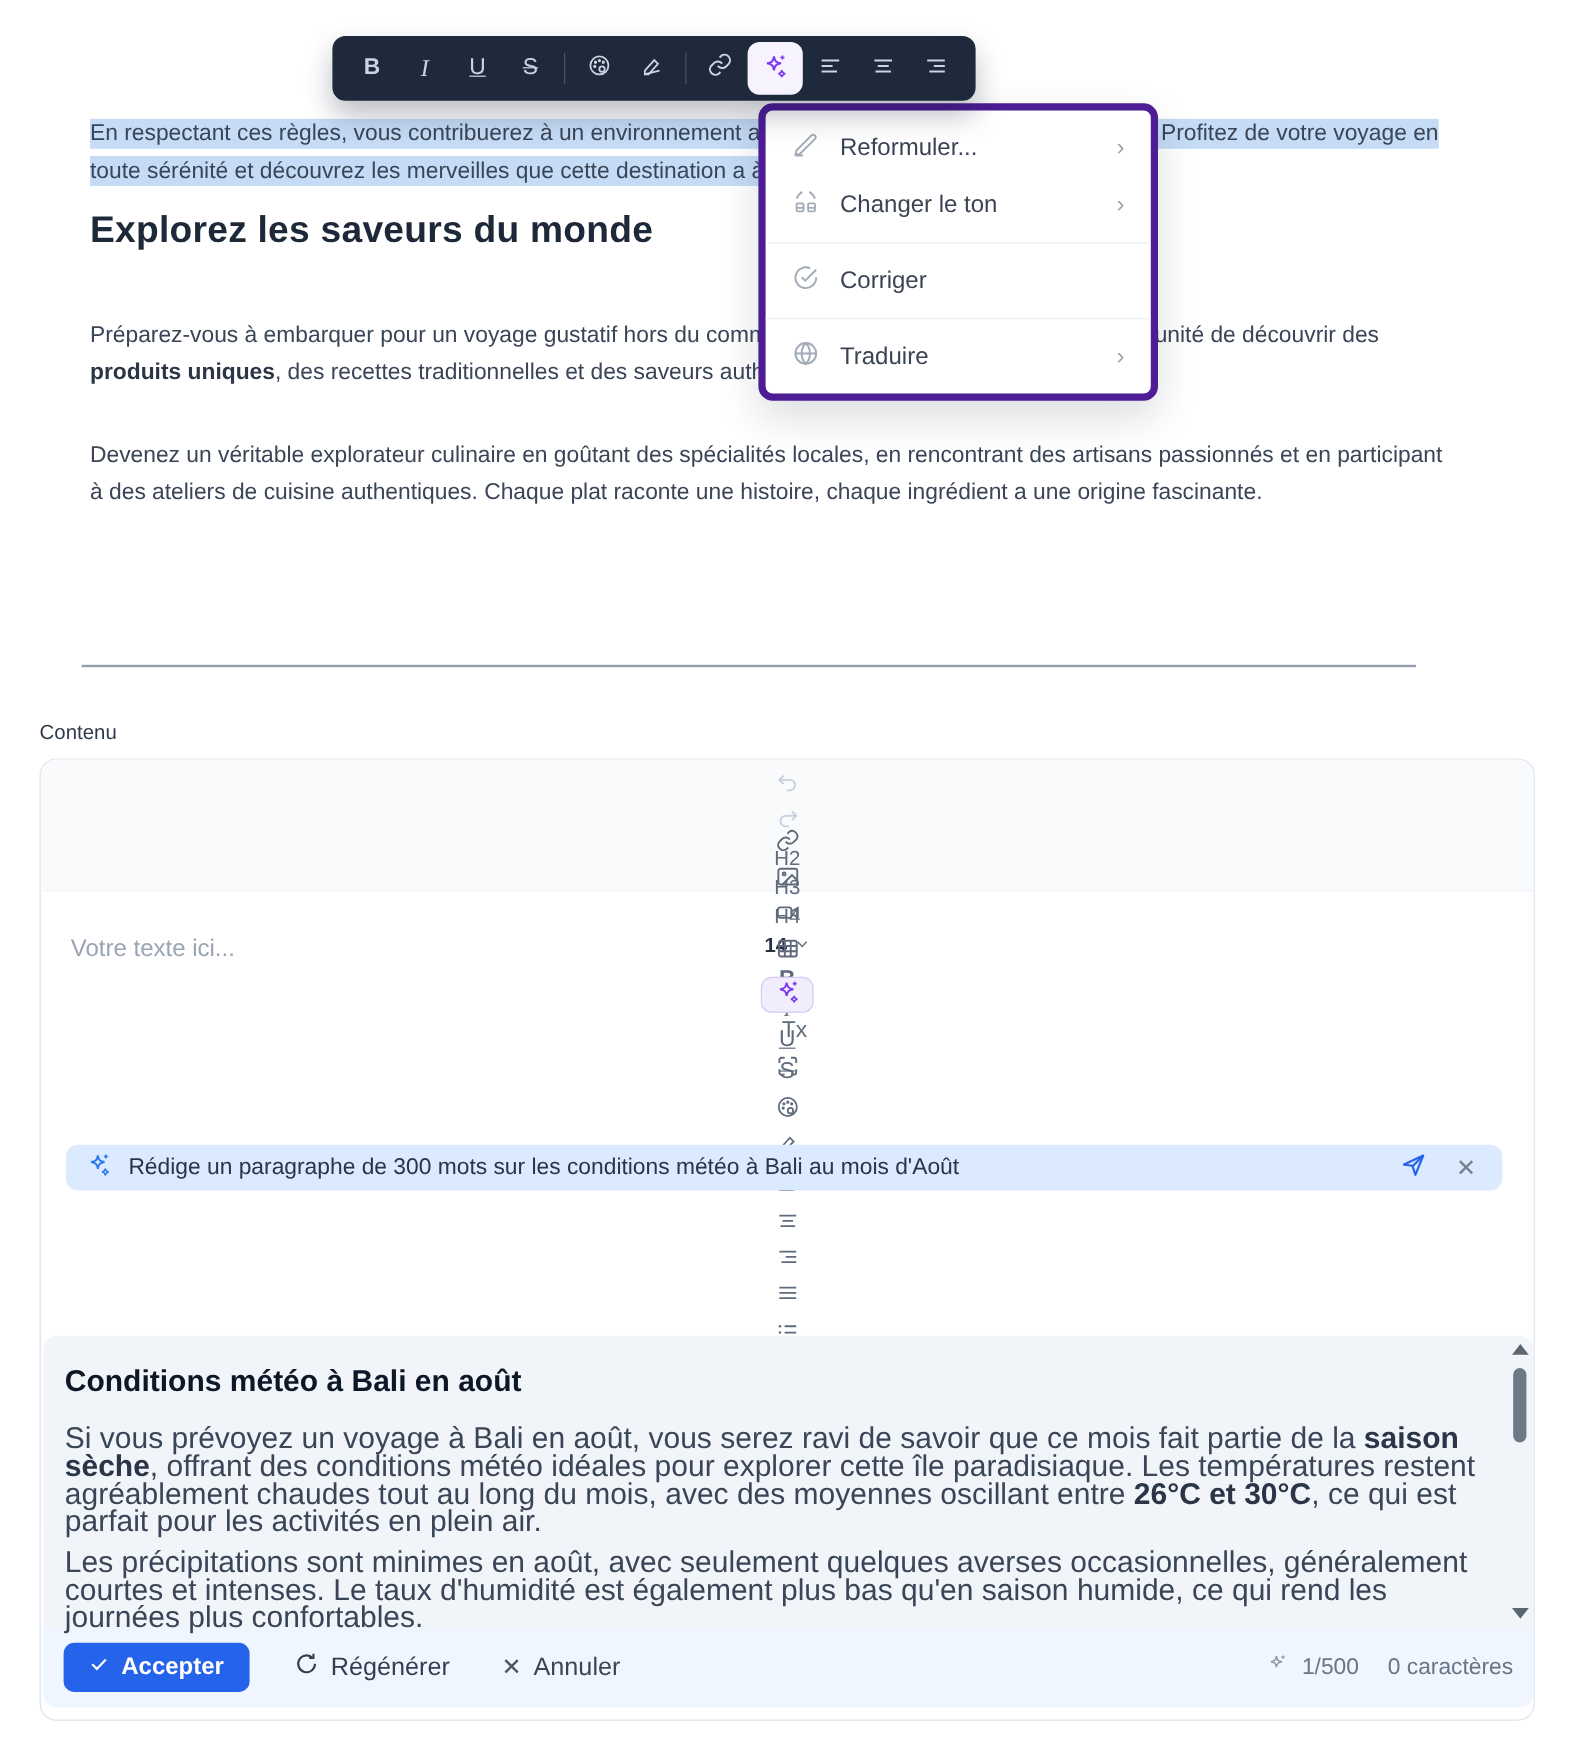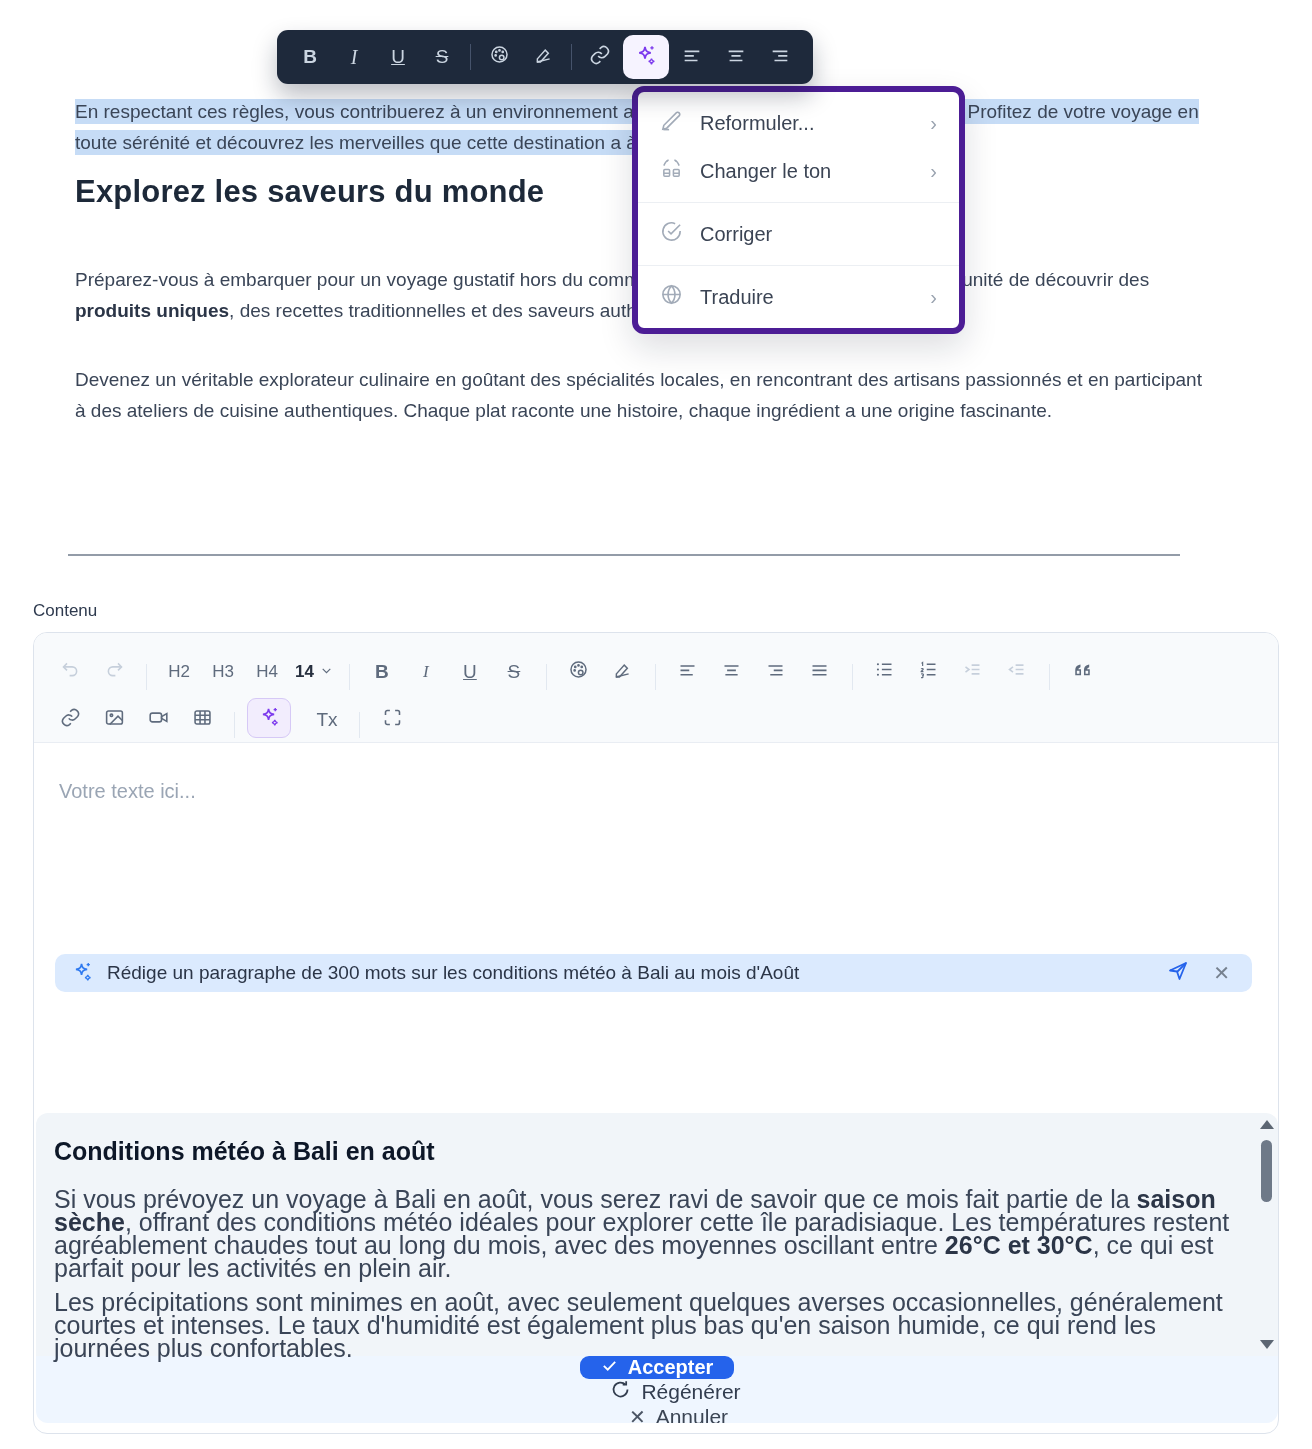--- a/index.html
+++ b/index.html
@@ -37,21 +37,21 @@
     font-size:20px; color:#3b4454; }
   .menu-item svg { stroke:#a2abb8; flex:none; }
   .menu-chev { margin-left:auto; color:#9aa3b0; font-size:20px; }
   .menu-sep { height:1px; background:#eceff3; margin:7px 0; }
 
   
   .contenu-label { position:absolute; left:33px; top:601px; font-size:17px; color:#2e3a4e; }
   .editor { position:absolute; left:33px; top:632px; width:1246px; height:802px;
     background:#ffffff; border:1px solid #dde3ec; border-radius:14px; }
   .etb { background:#f8fafc; border-bottom:1px solid #e9edf3; border-radius:13px 13px 0 0; padding:9px 16px 4px; }
-  .etb-row { display:flex; align-items:flex-end; gap:4px; height:48px; }
+  .etb-row { display:flex; align-items:center; gap:4px; height:48px;flex-direction:column; }
   .etb-btn { min-width:40px; height:36px; padding:0 4px; display:flex; align-items:center; justify-content:center;
     color:#5f6b7d; font-size:17px; border-radius:7px; background:transparent; border:none; }
   .etb-btn svg { stroke:#5f6b7d; }
   .etb-btn.dim { color:#c6cfdb; } .etb-btn.dim svg { stroke:#c6cfdb; }
   .etb-sep { width:1px; height:26px; background:#e2e8f0; margin:0 8px; }
   .etb-ai { background:#f2edfd; border:1px solid #d6c9f6; border-radius:9px; width:44px; height:40px;
     display:flex; align-items:center; justify-content:center; }
   .fontsize { display:flex; align-items:center; gap:6px; color:#27303f; font-weight:600; }
 
   .placeholder { position:absolute; left:25px; top:147px; font-size:20px; color:#9aa5b4; }
@@ -70,21 +70,21 @@
   .result-p { font-size:25px; line-height:23px; color:#3a4557; margin-top:22px; }
   .result-p2 { margin-top:11px; }
   
   .sbar { position:absolute; right:3px; top:5px; width:17px; height:233px; }
   .sbar-up { position:absolute; top:2px; left:2px; width:0; height:0;
     border-left:7px solid transparent; border-right:7px solid transparent; border-bottom:9px solid #5c6673; }
   .sbar-thumb { position:absolute; top:22px; left:3px; width:11px; height:62px; background:#6e7988; border-radius:6px; }
   .sbar-down { position:absolute; bottom:2px; left:2px; width:0; height:0;
     border-left:7px solid transparent; border-right:7px solid transparent; border-top:9px solid #5c6673; }
 
-  .result-footer { background:#eff6ff; height:67px; display:flex; align-items:center; padding:0 17px;flex-direction:column; }
+  .result-footer { background:#eff6ff; height:67px; display:flex; align-items:center; padding:0 17px; }
   .btn-accept { display:flex; align-items:center; gap:10px; background:#2563eb; color:#ffffff;
     border:none; border-radius:9px; height:41px; padding:0 21px; font-size:20px; font-weight:600;
     font-family:inherit; }
   .btn-ghost { display:flex; align-items:center; gap:10px; background:none; border:none;
     color:#323d4f; font-size:21px; font-family:inherit; }
   .btn-regen { margin-left:37px; } .btn-cancel { margin-left:43px; color:#3b4554; }
   .ghost-x { color:#4b5565; font-size:20px; }
   .footer-right { margin-left:auto; display:flex; align-items:center; gap:11px; color:#6a7585; font-size:19px; }
   .footer-right svg { stroke:#8b95a5; }
   .counter-gap { margin-left:13px; }

